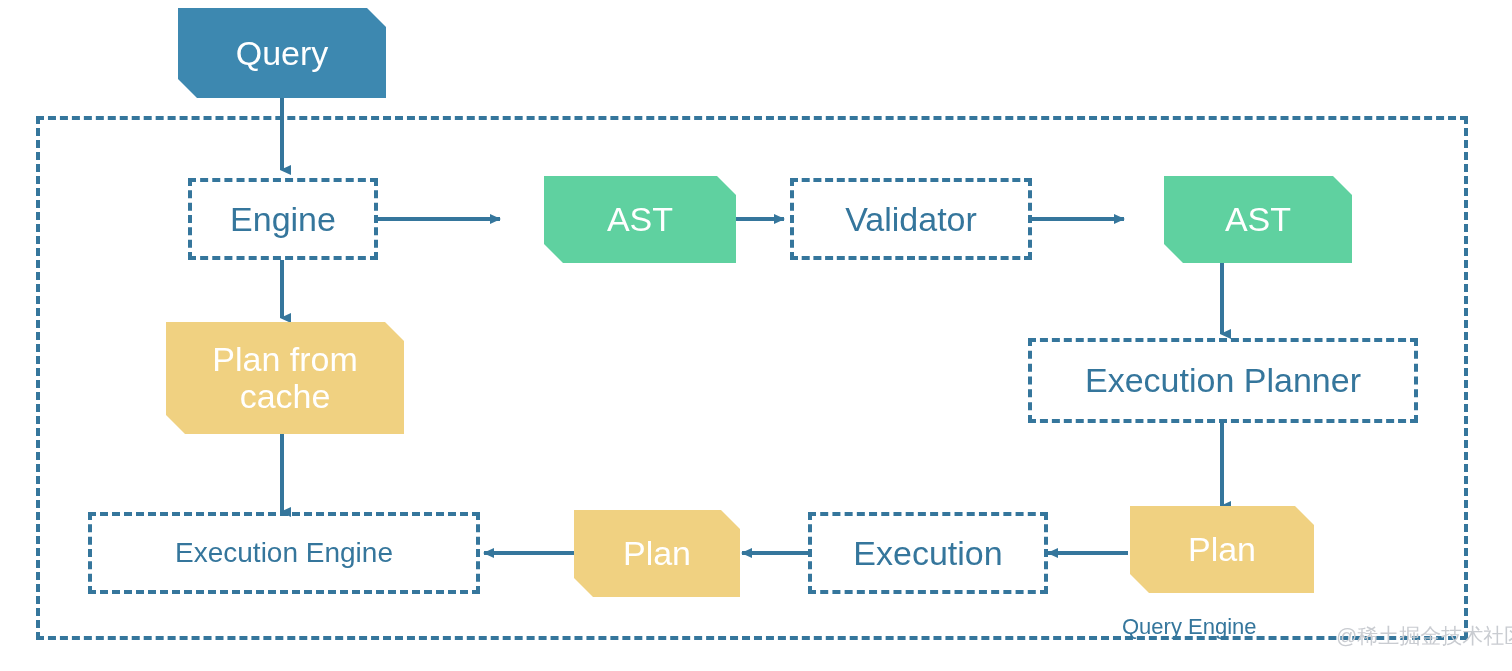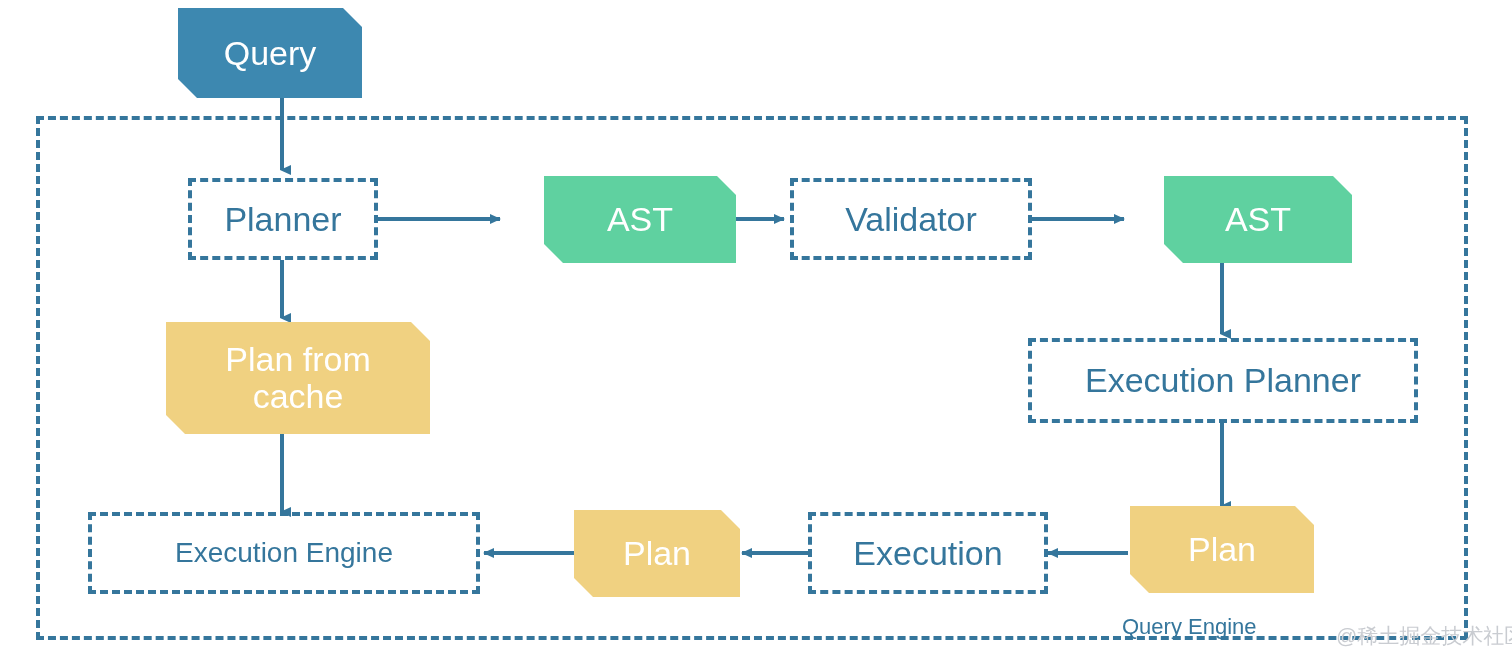--- a/index.html
+++ b/index.html
@@ -111,41 +111,41 @@
       <line x1="1128" y1="553" x2="1048" y2="553" marker-end="url(#arrow-left)"></line>
 
       <line x1="812" y1="553" x2="742" y2="553" marker-end="url(#arrow-left)"></line>
 
       <line x1="578" y1="553" x2="484" y2="553" marker-end="url(#arrow-left)"></line>
     </g>
   </svg>
 
   <div class="container-dashed" style="left:36px; top:116px; width:1432px; height:524px;"></div>
 
-  <div class="node shape-tag fill-blue" style="left:178px; top:8px; width:184px; height:90px; font-size:34px;">
+  <div class="node shape-tag fill-blue" style="left:178px; top:8px; width:208px; height:90px; font-size:34px;">
     <span>Query</span>
   </div>
 
   <div class="node shape-dashed" style="left:188px; top:178px; width:190px; height:82px; font-size:34px;">
-    <span>Planner</span>
+    <span>Engine</span>
   </div>
 
   <div class="node shape-tag fill-green" style="left:508px; top:176px; width:192px; height:87px; font-size:34px;">
     <span>AST</span>
   </div>
 
   <div class="node shape-dashed" style="left:790px; top:178px; width:242px; height:82px; font-size:34px;">
     <span>Validator</span>
   </div>
 
   <div class="node shape-tag fill-green" style="left:1128px; top:176px; width:188px; height:87px; font-size:34px;">
     <span>AST</span>
   </div>
 
-  <div class="node shape-tag fill-yellow" style="left:166px; top:322px; width:264px; height:112px; font-size:34px; padding:0 16px;">
+  <div class="node shape-tag fill-yellow" style="left:166px; top:322px; width:238px; height:112px; font-size:34px; padding:0 16px;">
     <span>Plan from cache</span>
   </div>
 
   <div class="node shape-dashed" style="left:1028px; top:338px; width:390px; height:85px; font-size:34px;">
     <span>Execution Planner</span>
   </div>
 
   <div class="node shape-dashed" style="left:88px; top:512px; width:392px; height:82px; font-size:28px;">
     <span>Execution Engine</span>
   </div>

